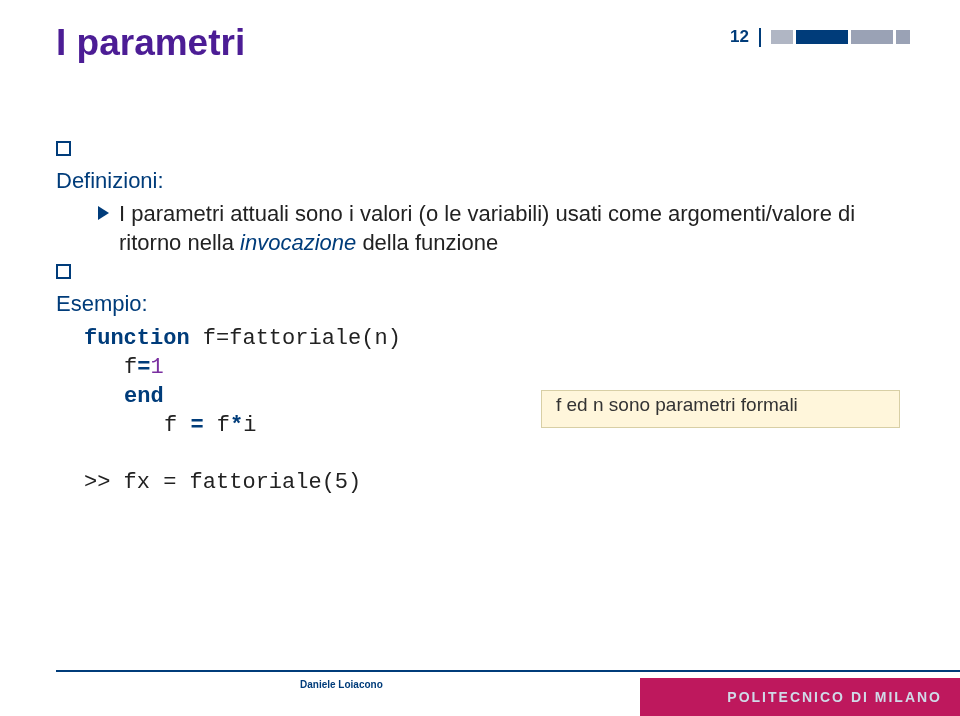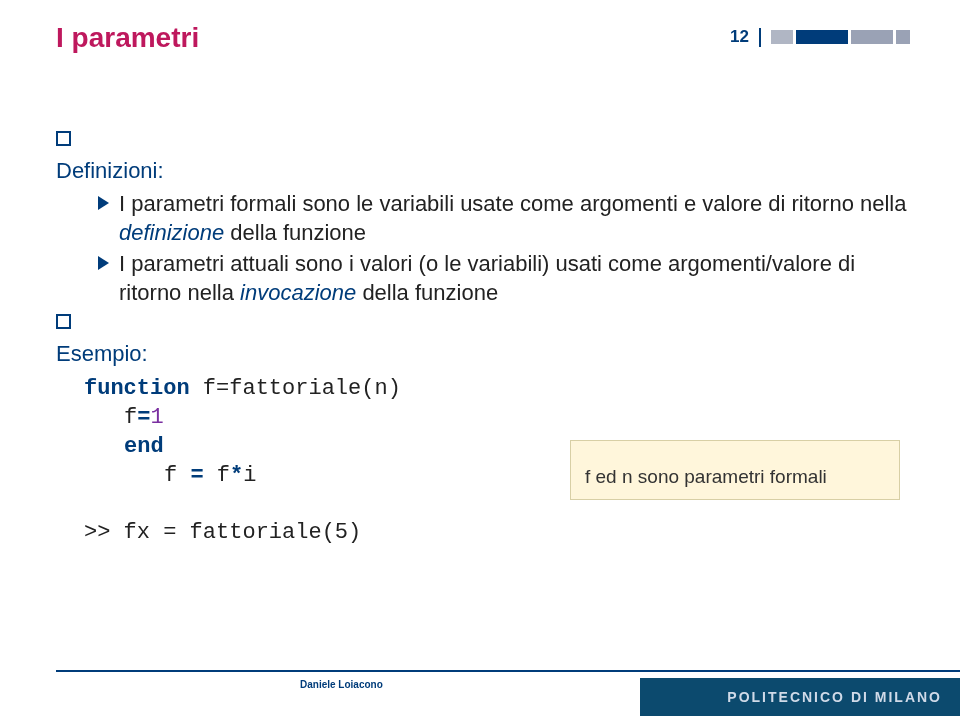--- a/index.html
+++ b/index.html
@@ -16,23 +16,23 @@
     height: 100%;
     padding: 22px 50px 0 56px;
     position: relative;
   }
   .header {
     display: flex;
     align-items: flex-start;
     justify-content: space-between;
   }
   .title {
-    font-size: 28px;
-    font-weight: bold;
-    color: #be185d;
+    font-size: 37px;
+    font-weight: bold;
+    color: #4c1d95;
   }
   .page-area {
     display: flex;
     align-items: center;
     gap: 10px;
     margin-top: 6px;
   }
   .page-num {
     font-size: 17px;
     color: #003c7a;
@@ -99,26 +99,26 @@
   .num { color: #7a2fa0; }
   .code-line { white-space: pre; }
   .ind1 { padding-left: 40px; }
   .ind2 { padding-left: 80px; }
   .note-box {
     position: absolute;
     right: 10px;
     top: 66px;
     background: #fff6db;
     border: 1px solid #d8cfa5;
-    padding: 23px 14px 9px 14px;
+    padding: 1px 14px 9px 14px;
     font-family: Verdana, sans-serif;
     font-size: 19px;
     color: #333;
     line-height: 1.35;
-    width: 330px;
+    width: 359px;
     margin-left: 26px;
   }
   .cmd {
     margin-left: 28px;
     margin-top: 28px;
     font-family: "Courier New", monospace;
     font-size: 22px;
     color: #222;
     white-space: pre;
   }
@@ -142,21 +142,21 @@
     font-size: 10px;
     font-weight: bold;
     color: #003c7a;
   }
   .footer-right {
     position: absolute;
     right: 0;
     bottom: 0;
     height: 38px;
     width: 320px;
-    background: #0c4a6e;
+    background: #be185d;
     color: #d0dae8;
     font-size: 14px;
     letter-spacing: 2px;
     display: flex;
     align-items: center;
     justify-content: flex-end;
     padding-right: 18px;
     font-weight: bold;
   }
 </style>
@@ -176,26 +176,20 @@
       </div>
     </div>
   </div>
 
   <div class="content">
     <div class="bullet">
       <span class="sq"></span>
       <span class="bullet-text">Definizioni:</span>
     </div>
 
-    <div class="sub">
-      <span class="tri"></span>
-      <span class="sub-text">
-        <span>I parametri formali sono le variabili usate come argomenti e valore di ritorno nella </span><span class="italic">definizione</span><span> della funzione</span>
-      </span>
-    </div>
 
     <div class="sub">
       <span class="tri"></span>
       <span class="sub-text">
         <span>I parametri attuali sono i valori (o le variabili) usati come argomenti/valore di ritorno nella </span><span class="italic">invocazione</span><span> della funzione</span>
       </span>
     </div>
 
     <div class="bullet" style="margin-top:0">
       <span class="sq"></span>

